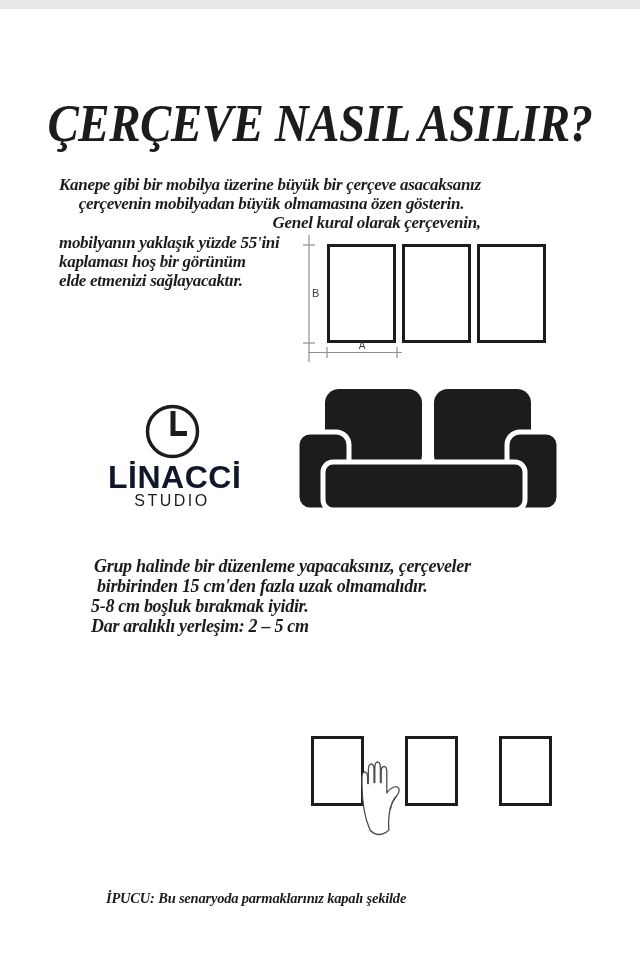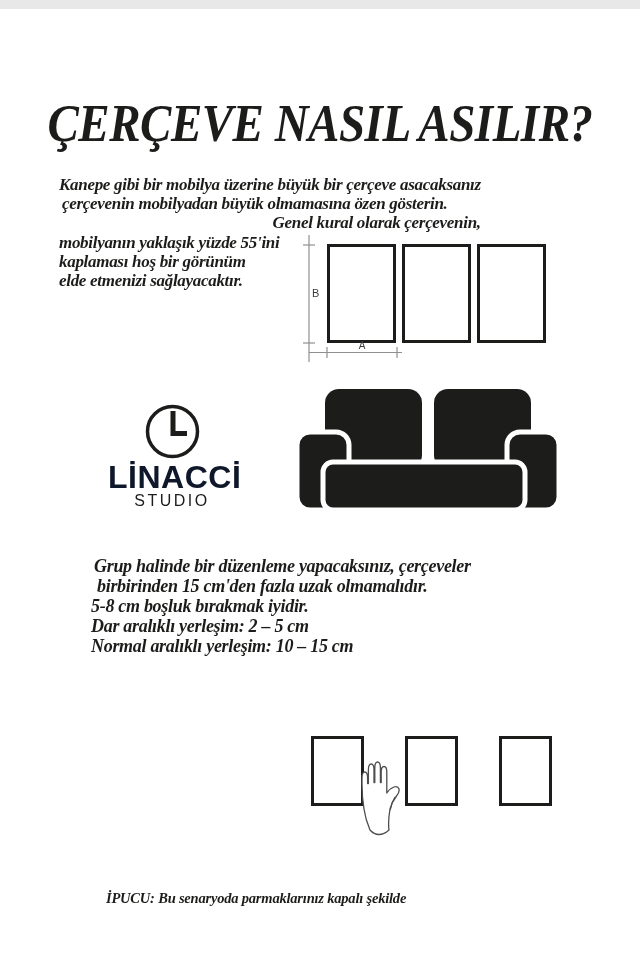--- a/index.html
+++ b/index.html
@@ -12,21 +12,21 @@
   .title{
     position:absolute;top:84px;left:0;right:0;text-align:center;
     font-size:47px;font-weight:700;font-style:italic;letter-spacing:-0.5px;
     transform:scaleY(1.12);transform-origin:top center;white-space:nowrap;
   }
   
   .textblock{position:absolute;font-weight:700;font-style:italic;white-space:nowrap;}
   .intro{top:166px;left:59px;font-size:17px;line-height:19.2px;letter-spacing:-0.3px;}
   .spacing{top:547px;left:91px;font-size:18px;line-height:20px;letter-spacing:-0.3px;}
   .tip{top:880px;left:100px;font-size:14.5px;line-height:19px;letter-spacing:-0.2px;}
-  .ind2{padding-left:3px;}
+  .ind2{padding-left:3px;text-align:center;}
   .ind3{padding-left:5px;text-align:right;}
   .ind6{padding-left:6px;}
   
   .size-diagram{position:absolute;left:298px;top:222px;}
   .sofa{position:absolute;left:293px;top:376px;}
   .logo{position:absolute;left:108px;top:394px;width:128px;text-align:center;
         font-family:"Liberation Sans","DejaVu Sans",sans-serif;font-style:normal;}
   .logo .clock{position:relative;margin:0 auto;display:block;}
   .logo .wordmark{margin-top:3px;font-size:32px;font-weight:700;letter-spacing:0.5px;
                   line-height:28px;color:#0f172a;white-space:nowrap;}
@@ -96,21 +96,20 @@
       <rect x="214" y="47" width="52" height="78" rx="13" stroke="#ffffff" stroke-width="5"></rect>
       <rect x="30" y="77" width="202" height="48" rx="10" stroke="#ffffff" stroke-width="5"></rect>
     </g>
   </svg>
 
   <div class="textblock spacing">
     <div class="ind2">Grup halinde bir düzenleme yapacaksınız, çerçeveler</div>
     <div class="ind6">birbirinden 15 cm'den fazla uzak olmamalıdır.</div>
     <div>5-8 cm boşluk bırakmak iyidir.</div>
     <div>Dar aralıklı yerleşim: 2 – 5 cm</div>
-    <div>Normal aralıklı yerleşim: 10 – 15 cm</div>
   </div>
 
   <div class="bframe f1"></div>
   <div class="bframe f2"></div>
   <div class="bframe f3"></div>
 
   <svg class="hand" width="50" height="82" viewBox="0 0 50 82">
     <path fill="#ffffff" stroke="#4d4d4d" stroke-width="1.3" stroke-linejoin="round" d="M14 76
          C11 69 9 62 8 55
          C6.5 46 6 37 6 30

